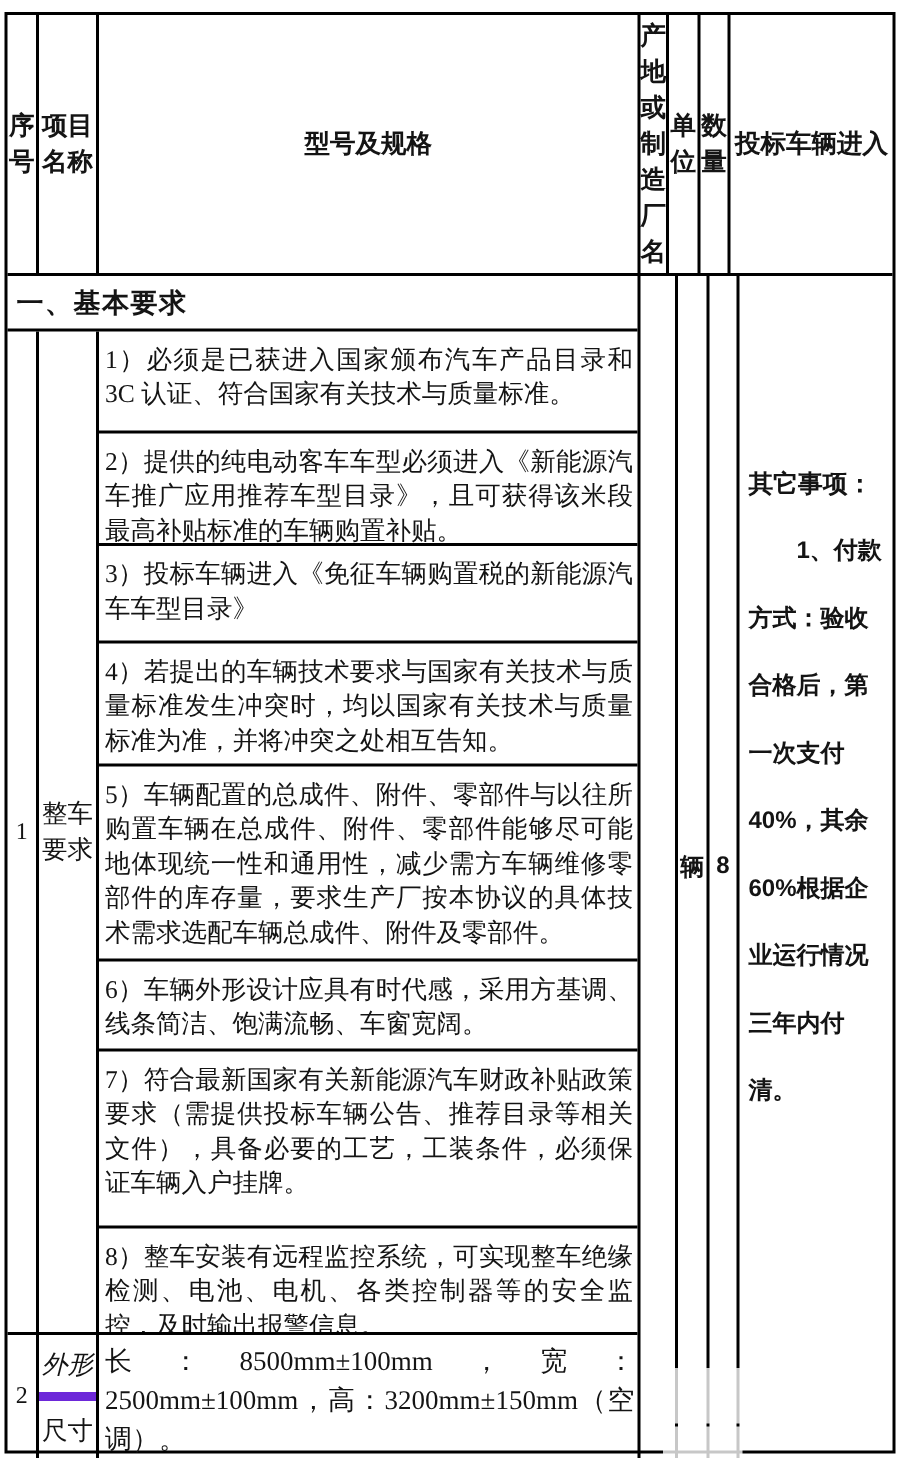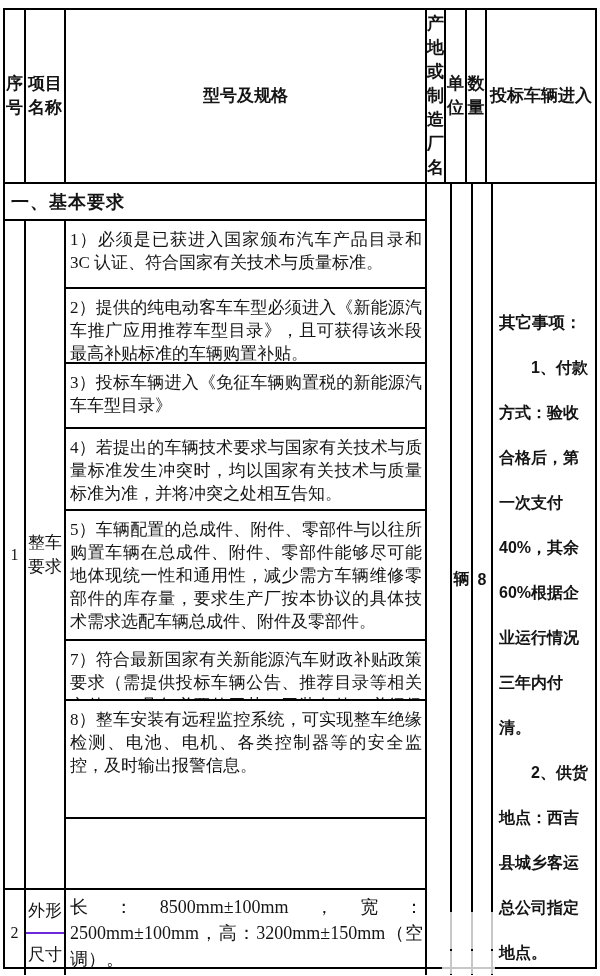--- a/index.html
+++ b/index.html
@@ -56,21 +56,21 @@
   .c-specs .spec:nth-child(4){height:82px;}
   .c-specs .spec:nth-child(5){height:130px;}
   .c-specs .spec:nth-child(6){height:60px;}
   .c-specs .spec:nth-child(7){height:118px;}
   .c-specs .spec:nth-child(8){flex:1;border-bottom:none;}
   .c-proj2{width:40px;border-right:2px solid #000;display:flex;flex-direction:column;}
   .pj{
     flex:1;display:flex;align-items:center;justify-content:center;
     font-size:17px;
   }
-  .pj.top{border-bottom:2px solid #6d28d9;}
+  .pj.top{border-bottom:6px solid #6d28d9;font-style:italic;}
   .c-spec2{
     flex:1;font-size:18px;line-height:26px;padding:4px 2px 0 4px;
     text-align:justify;overflow:hidden;
   }
   
   .rightcols{flex:1;display:flex;}
   .c-origin{width:25px;border-right:2px solid #000;}
   .c-unit,.c-qty{
     border-right:2px solid #000;display:flex;align-items:center;justify-content:center;
     font-family:"Liberation Sans","DejaVu Sans",sans-serif;font-weight:bold;font-size:16px;
@@ -115,20 +115,21 @@
 
         <div class="r1">
           <div class="c-serial">1</div>
           <div class="c-proj">整车要求</div>
           <div class="c-specs">
             <div class="spec">1）必须是已获进入国家颁布汽车产品目录和 3C 认证、符合国家有关技术与质量标准。</div>
             <div class="spec">2）提供的纯电动客车车型必须进入《新能源汽车推广应用推荐车型目录》，且可获得该米段最高补贴标准的车辆购置补贴。</div>
             <div class="spec">3）投标车辆进入《免征车辆购置税的新能源汽车车型目录》</div>
             <div class="spec">4）若提出的车辆技术要求与国家有关技术与质量标准发生冲突时，均以国家有关技术与质量标准为准，并将冲突之处相互告知。</div>
             <div class="spec">5）车辆配置的总成件、附件、零部件与以往所购置车辆在总成件、附件、零部件能够尽可能地体现统一性和通用性，减少需方车辆维修零部件的库存量，要求生产厂按本协议的具体技术需求选配车辆总成件、附件及零部件。</div>
+            <div class="spec">6）车辆外形设计应具有时代感，采用方基调、线条简洁、饱满流畅、车窗宽阔。</div>
             <div class="spec">7）符合最新国家有关新能源汽车财政补贴政策要求（需提供投标车辆公告、推荐目录等相关文件），具备必要的工艺，工装条件，必须保证车辆入户挂牌。</div>
             <div class="spec">8）整车安装有远程监控系统，可实现整车绝缘检测、电池、电机、各类控制器等的安全监控，及时输出报警信息。</div>
           </div>
         </div>
 
         <div class="r2">
           <div class="c-serial">2</div>
           <div class="c-proj2">
             <div class="pj top">外形</div>
             <div class="pj">尺寸</div>
@@ -137,21 +138,20 @@
         </div>
       </div>
 
       <div class="rightcols">
         <div class="c-origin"></div>
         <div class="c-unit">辆</div>
         <div class="c-qty">8</div>
         <div class="c-notes">
           <div class="notes-title">其它事项：</div>
           <p>1、付款方式：验收合格后，第一次支付40%，其余 60%根据企业运行情况三年内付清。</p>
-          <p>2、供货地点：西吉县城乡客运总公司指定地点。</p>
         </div>
       </div>
 
     </div>
   </div>
 
   <div class="wm wm1"></div>
   <div class="wm wm2"></div>
 </div>
 

